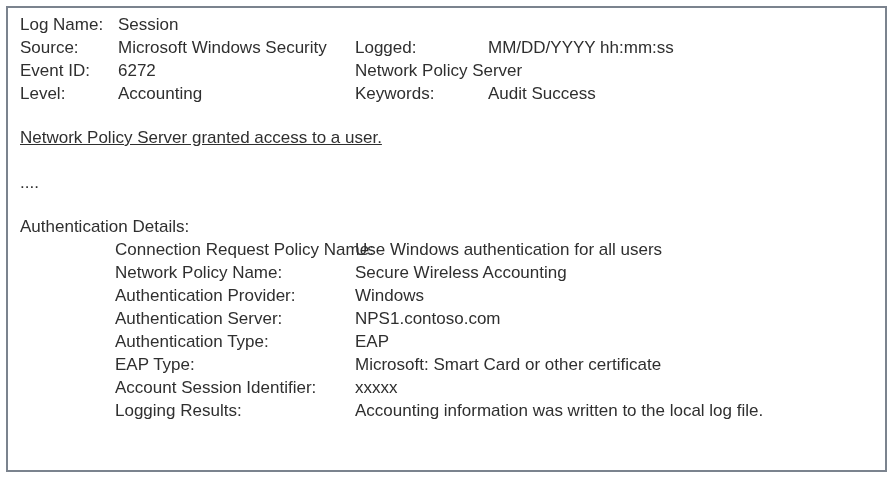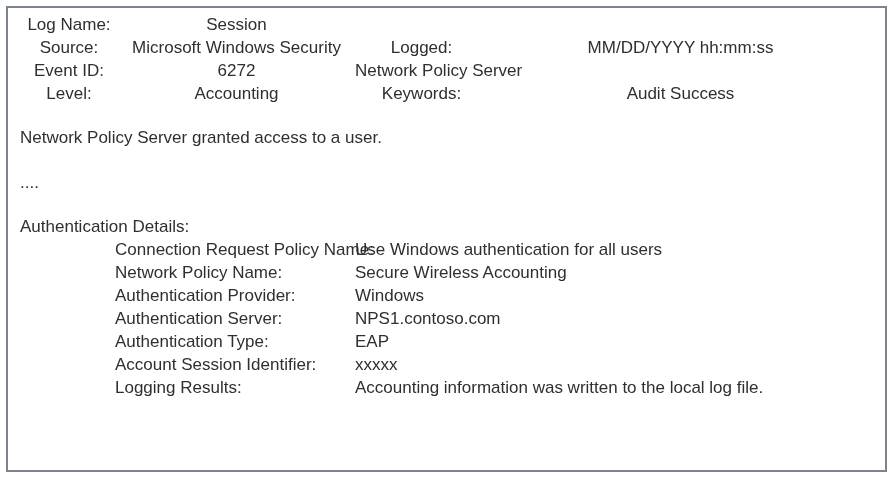--- a/index.html
+++ b/index.html
@@ -23,24 +23,23 @@
   }
   .content {
     padding: 5px 12px;
     font-size: 17px;
     line-height: 23px;
   }
   .hrow {
     display: grid;
     grid-template-columns: 98px 237px 133px auto;
     white-space: nowrap;
-    text-align: center;
   }
   .hrow span { overflow: visible; }
-  .desc  { margin: 21px 0 0 0; }
+  .desc  { margin: 21px 0 0 0; text-decoration: underline; }
   .dots  { margin: 22px 0 0 0; }
   .sect  { margin: 21px 0 0 0; }
   .details { margin: 0; }
   .drow {
     display: grid;
     grid-template-columns: 240px auto;
     margin-left: 95px;
     white-space: nowrap;
   }
 </style>
@@ -95,20 +94,24 @@
       </div>
       <div class="drow">
         <span>Authentication Server:</span>
         <span>NPS1.contoso.com</span>
       </div>
       <div class="drow">
         <span>Authentication Type:</span>
         <span>EAP</span>
       </div>
       <div class="drow">
+        <span>EAP Type:</span>
+        <span>Microsoft: Smart Card or other certificate</span>
+      </div>
+      <div class="drow">
         <span>Account Session Identifier:</span>
         <span>xxxxx</span>
       </div>
       <div class="drow">
         <span>Logging Results:</span>
         <span>Accounting information was written to the local log file.</span>
       </div>
     </div>
 
   </div>

